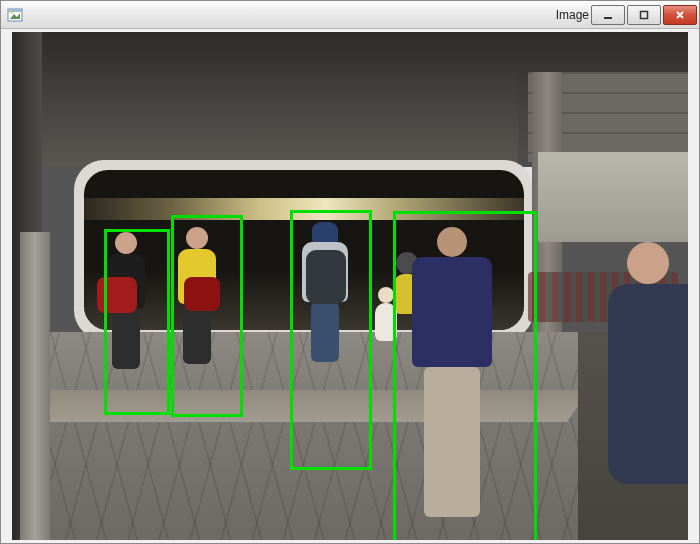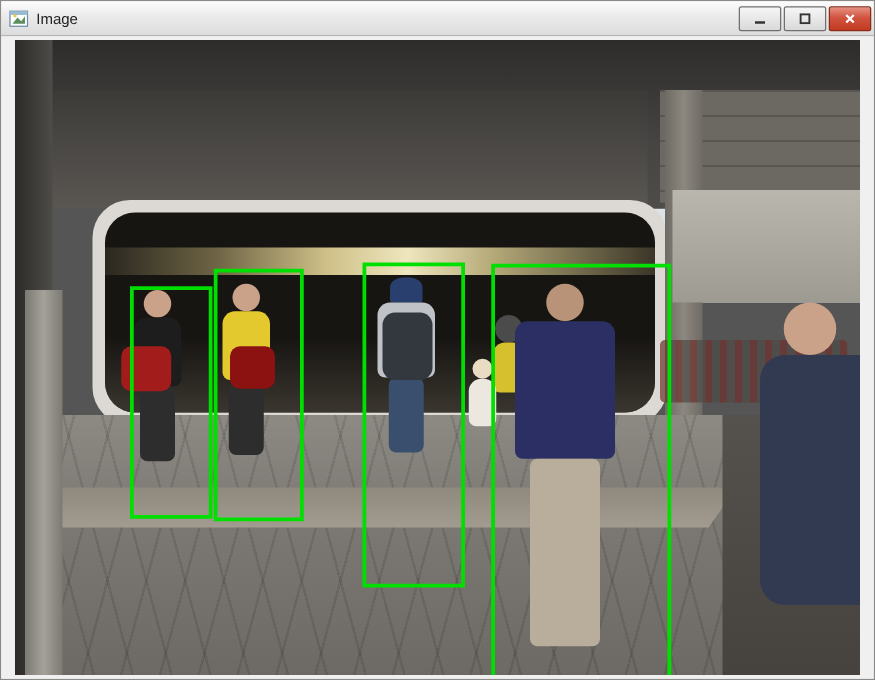--- a/index.html
+++ b/index.html
@@ -1,18 +1,18 @@
 <!DOCTYPE html>
 <html><head>
 <meta charset="utf-8">
 <style>
   * { margin: 0; padding: 0; box-sizing: border-box; }
   html, body { width: 700px; height: 544px; overflow: hidden; font-family: "Segoe UI", Tahoma, sans-serif; font-size: 12px; background: #d4d0c8; }
   .window { width: 700px; height: 544px; background: #ece9d8; border: 1px solid #8a8a8a; display: flex; flex-direction: column; }
-  .titlebar { height: 28px; background: linear-gradient(to bottom, #fdfdfd 0%, #ececec 40%, #dcdcdc 100%); border-bottom: 1px solid #b5b5b5; display: flex; align-items: center; padding: 0 2px 0 6px; }
+  .titlebar { height: 28px; background: linear-gradient(to bottom, #fdfdfd 0%, #ececec 40%, #dcdcdc 100%); border-bottom: 1px solid #b5b5b5; display: flex; align-items: center; padding: 0 2px 0 6px; text-align: right; }
   .titlebar .app-icon { width: 16px; height: 16px; margin-right: 6px; display: inline-flex; }
   .titlebar .title { flex: 1; color: #222; font-size: 12px; }
   .win-controls { display: flex; gap: 0; }
   .win-btn { width: 34px; height: 20px; border: 1px solid #707070; border-radius: 2px; display: flex; align-items: center; justify-content: center; margin-left: 2px; background: linear-gradient(to bottom,#f6f6f6,#d9d9d9); cursor: default; }
   .win-btn.close { background: linear-gradient(to bottom,#e68f84,#d1543f 45%,#c33a21); border-color: #8a2c1a; color: #fff; }
   .win-btn svg { display: block; }
   .client { flex: 1; background: #f0f0f0; display: flex; align-items: center; justify-content: center; position: relative; overflow: hidden; }
   .image-surface { position: relative; width: 676px; height: 508px; background: #555; overflow: hidden; }
   .scene { position: absolute; inset: 0; }
 

